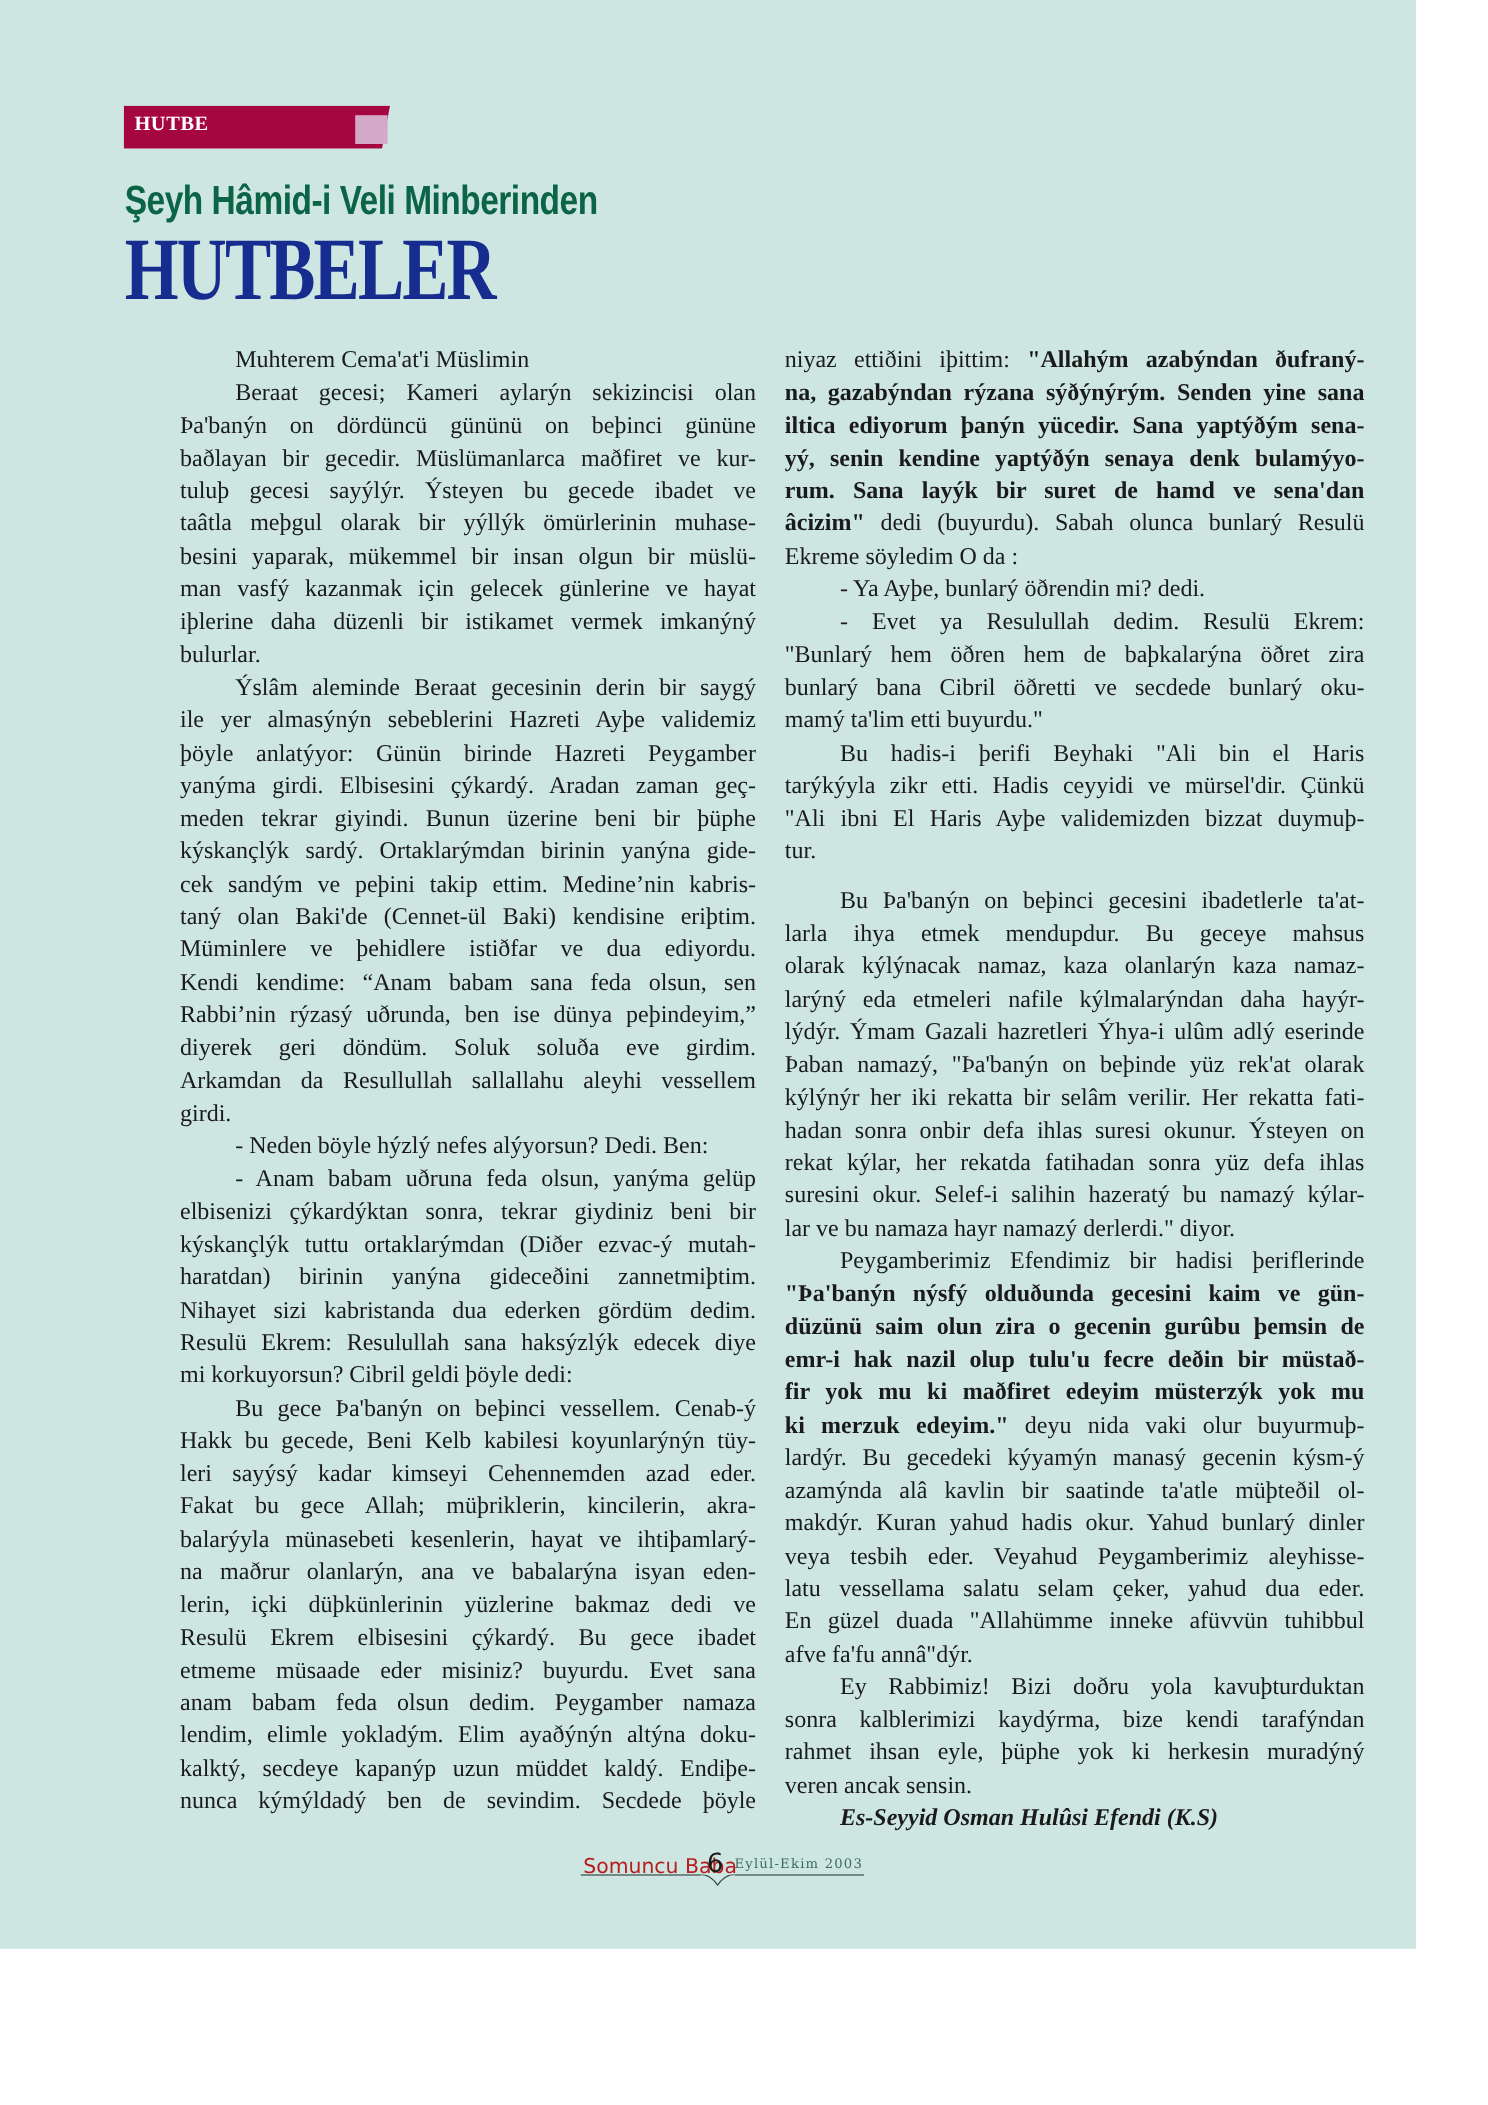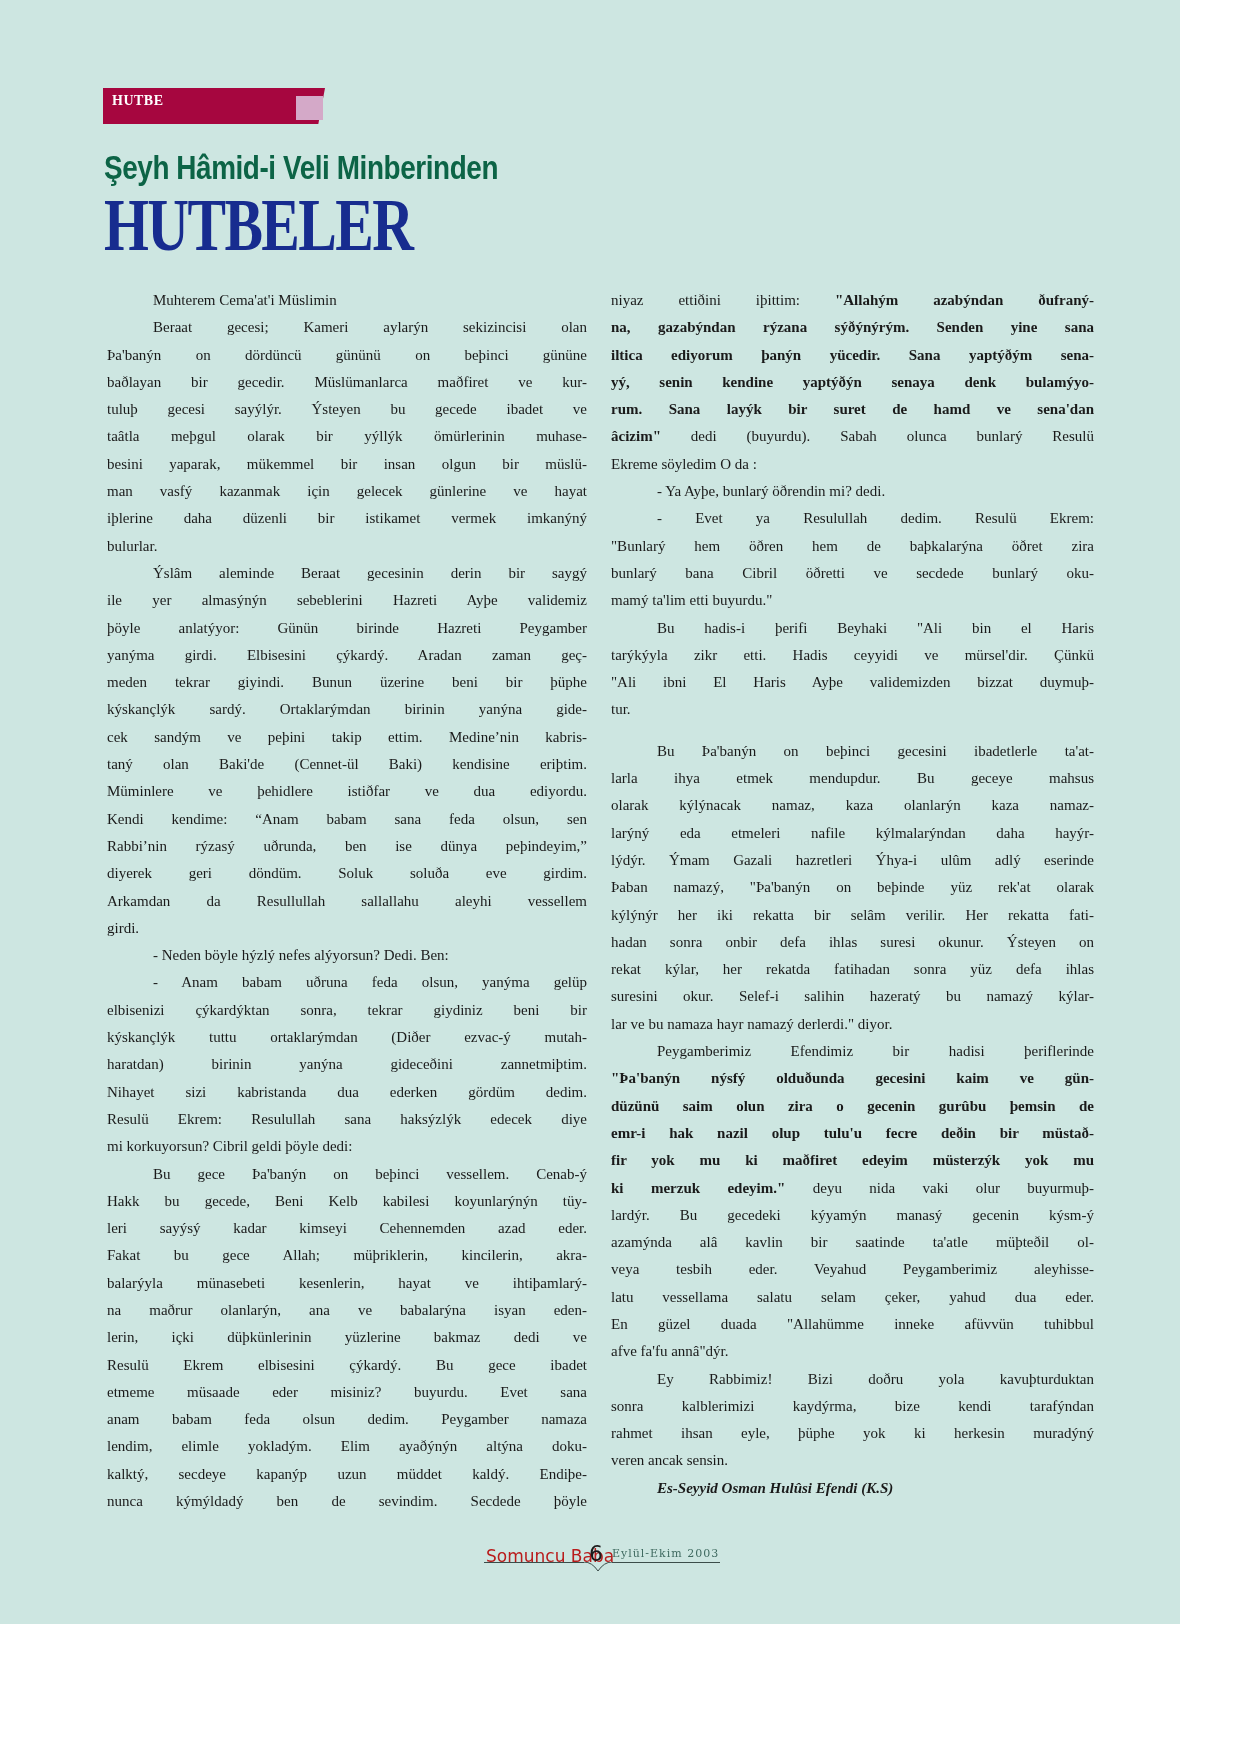--- a/index.html
+++ b/index.html
@@ -4,31 +4,31 @@
 <style>
   html, body { margin: 0; padding: 0; background: #ffffff; }
   body { width: 1240px; height: 1754px; position: relative; overflow: hidden;
          font-family: "Liberation Serif", "DejaVu Serif", serif; color: #1a1a1a; }
   .panel { position: absolute; left: 0; top: 0; width: 1180px; height: 1624px; background: #cde6e1; }
 
   .section-tag { position: absolute; left: 103px; top: 88px; width: 222px; height: 36px; }
   .section-tag .bar { position: absolute; left: 0; top: 0; width: 222px; height: 36px; background: #a6063f;
                       clip-path: polygon(0 0, 100% 0, 97% 100%, 0 100%); }
   .section-tag .chip { position: absolute; left: 193px; top: 8px; width: 27px; height: 24px; background: #d4a9c8; }
-  .section-tag .label { position: absolute; left: 9px; top: 5px; color: #ffffff; font-size: 14px; font-weight: bold;
+  .section-tag .label { position: absolute; left: 9px; top: 5px; color: #ffffff; font-size: 17px; font-weight: bold;
                         letter-spacing: 0.5px; font-family: "Liberation Serif", serif; }
 
   .subtitle { position: absolute; left: 104px; top: 148px; font-size: 34px; font-weight: bold; color: #0c6446;
               font-family: "Liberation Sans Narrow", "Liberation Sans", sans-serif; transform: scaleX(0.82);
               transform-origin: left top; letter-spacing: -0.5px; white-space: nowrap; }
   .title { position: absolute; left: 104px; top: 188px; font-size: 74px; font-weight: bold; color: #172c8f;
            font-family: "Liberation Serif", serif; transform: scaleX(0.78); transform-origin: left top;
            letter-spacing: -2px; line-height: 1; white-space: nowrap; }
 
-  .column { position: absolute; top: 287px; font-size: 15px; line-height: 27.3px; }
+  .column { position: absolute; top: 287px; font-size: 20px; line-height: 27.3px; margin-left: 43px; }
   .col-left { left: 107px; width: 480px; }
   .col-right { left: 611px; width: 483px; }
   .line { display: block; white-space: nowrap; text-align: justify; text-align-last: justify; height: 27.3px; overflow: visible; }
   .line.last { text-align-last: left; }
   .line.indent { padding-left: 46px; }
   .line.gap { margin-top: 14px; }
   .b { font-weight: bold; }
   .sig { font-weight: bold; font-style: italic; padding-left: 46px; }
 
   .footer { position: absolute; left: 484px; top: 1540px; width: 236px; height: 30px; }
@@ -133,20 +133,21 @@
     <span class="line "><span>suresini okur. Selef-i salihin hazeratý bu namazý kýlar-</span></span>
     <span class="line last"><span>lar ve bu namaza hayr namazý derlerdi." diyor.</span></span>
     <span class="line indent"><span>Peygamberimiz Efendimiz bir hadisi þeriflerinde</span></span>
     <span class="line "><span class="b">"Þa'banýn nýsfý olduðunda gecesini kaim ve gün-</span></span>
     <span class="line "><span class="b">düzünü saim olun zira o gecenin gurûbu þemsin de</span></span>
     <span class="line "><span class="b">emr-i hak nazil olup tulu'u fecre deðin bir müstað-</span></span>
     <span class="line "><span class="b">fir yok mu ki maðfiret edeyim müsterzýk yok mu</span></span>
     <span class="line "><span class="b">ki merzuk edeyim."</span><span> deyu nida vaki olur buyurmuþ-</span></span>
     <span class="line "><span>lardýr. Bu gecedeki kýyamýn manasý gecenin kýsm-ý</span></span>
     <span class="line "><span>azamýnda alâ kavlin bir saatinde ta'atle müþteðil ol-</span></span>
+    <span class="line "><span>makdýr. Kuran yahud hadis okur. Yahud bunlarý dinler</span></span>
     <span class="line "><span>veya tesbih eder. Veyahud Peygamberimiz aleyhisse-</span></span>
     <span class="line "><span>latu vessellama salatu selam çeker, yahud dua eder.</span></span>
     <span class="line "><span>En güzel duada "Allahümme inneke afüvvün tuhibbul</span></span>
     <span class="line last"><span>afve fa'fu annâ"dýr.</span></span>
     <span class="line indent"><span>Ey Rabbimiz! Bizi doðru yola kavuþturduktan</span></span>
     <span class="line "><span>sonra kalblerimizi kaydýrma, bize kendi tarafýndan</span></span>
     <span class="line "><span>rahmet ihsan eyle, þüphe yok ki herkesin muradýný</span></span>
     <span class="line last"><span>veren ancak sensin.</span></span>
     <span class="line last sig">Es-Seyyid Osman Hulûsi Efendi (K.S)</span>
   </div>

